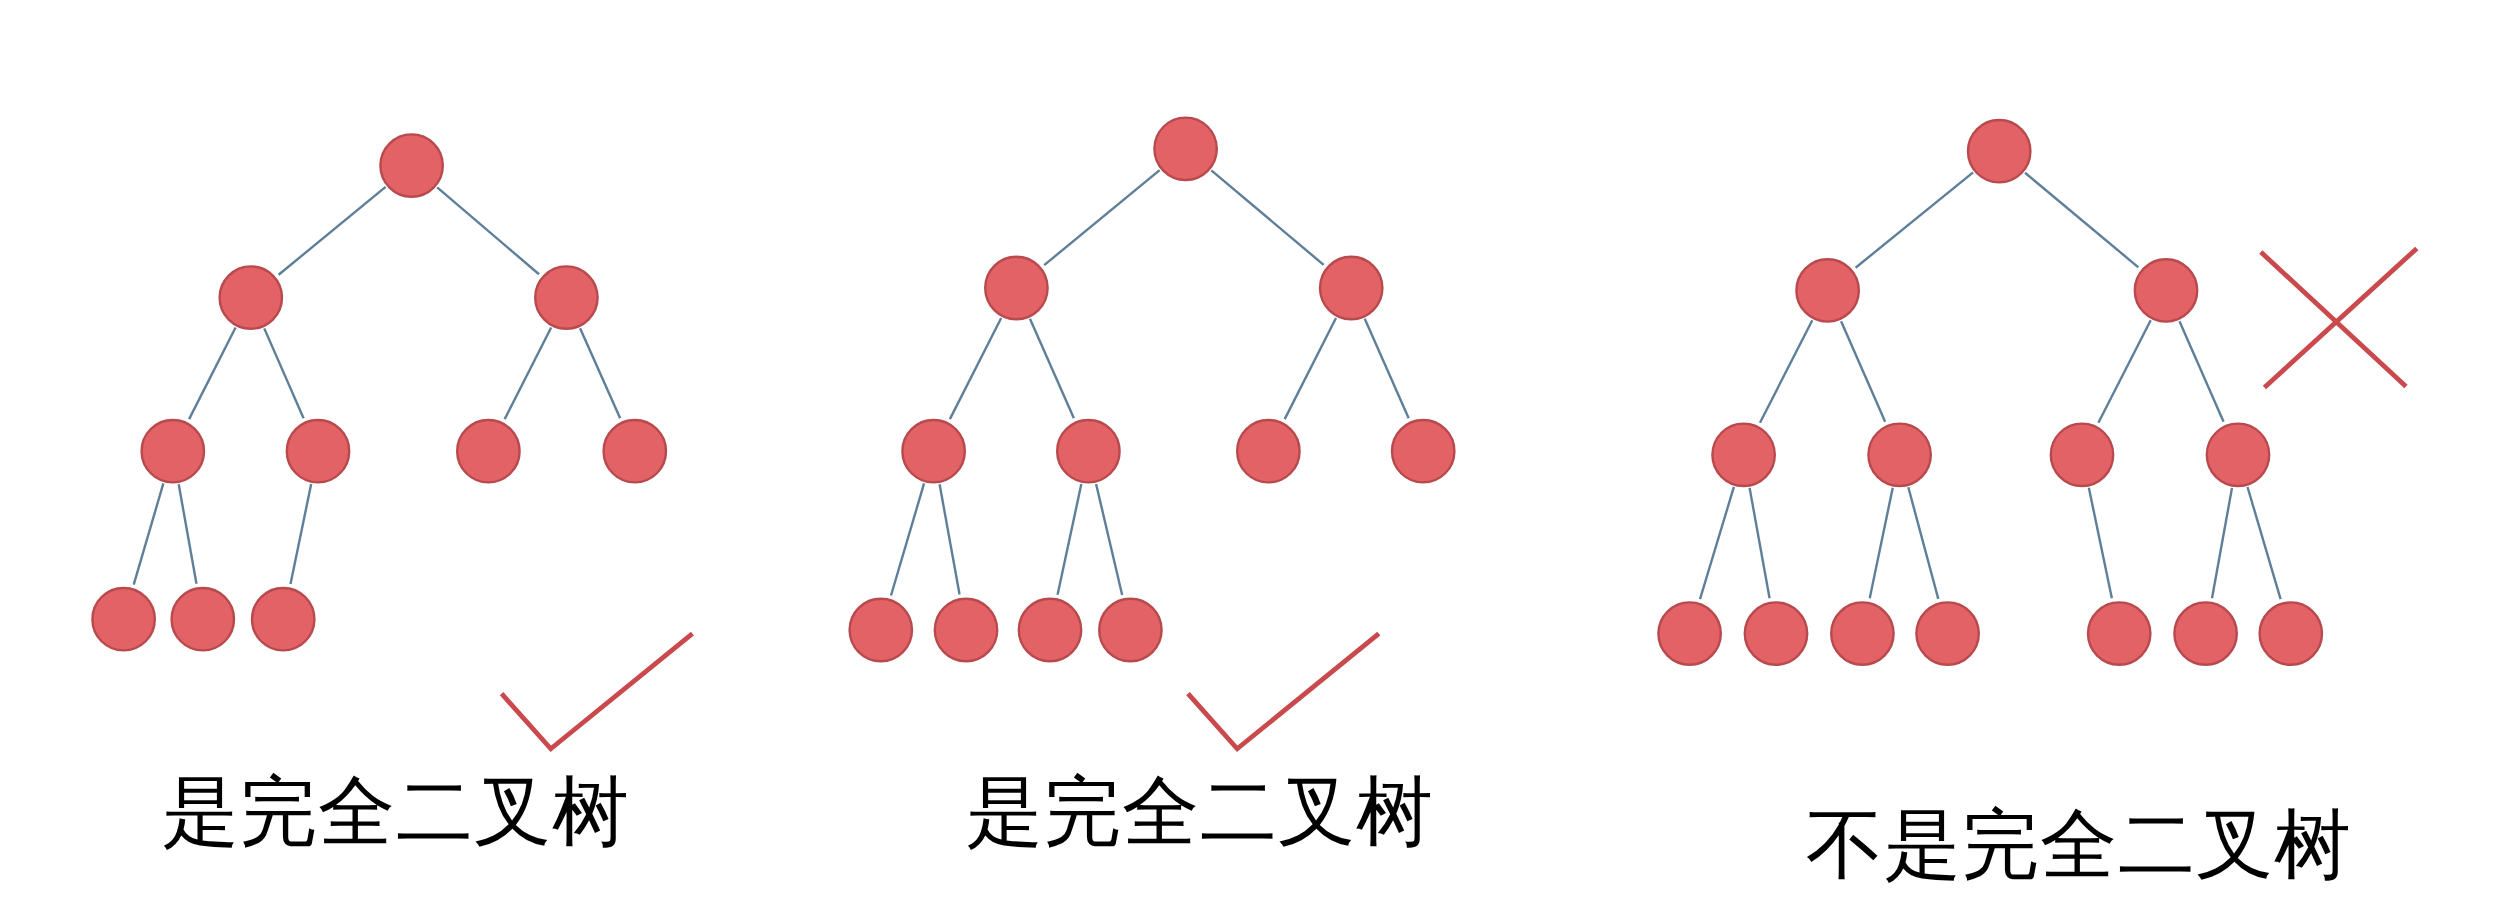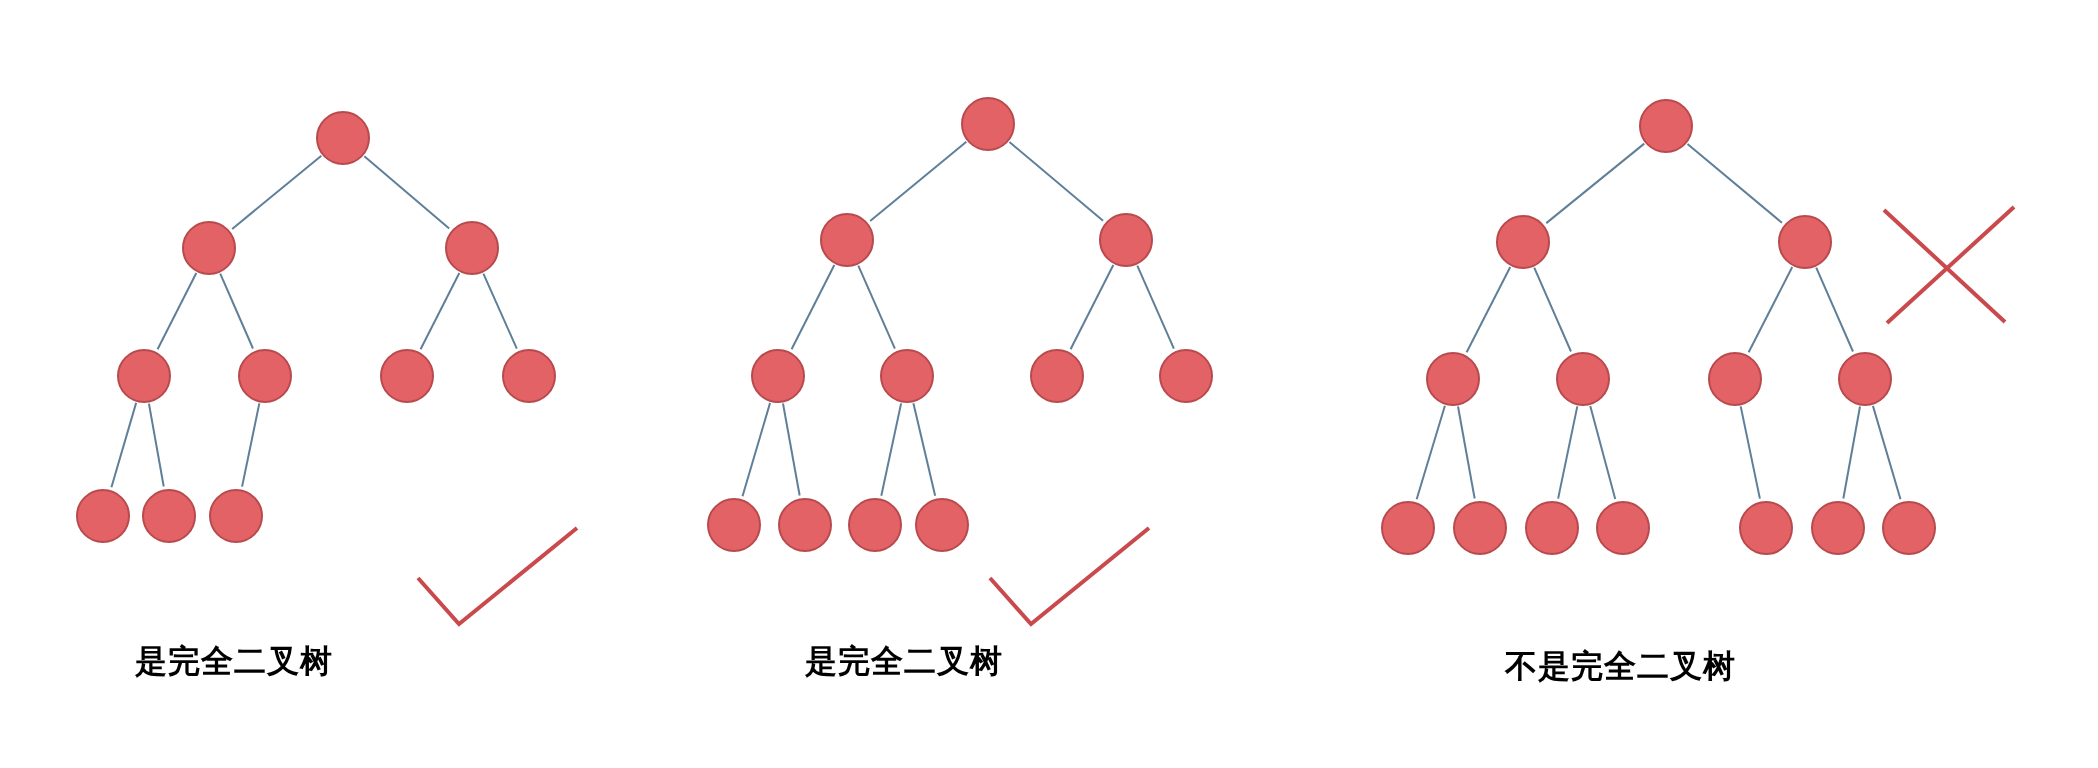--- a/index.html
+++ b/index.html
@@ -1,22 +1,22 @@
 <!DOCTYPE html>
 <html><head>
 <meta charset="utf-8">
 <style>
   html, body { margin: 0; padding: 0; background: #ffffff; }
   body { width: 2098px; height: 768px; position: relative; overflow: hidden; font-family: "DejaVu Sans", sans-serif; }
   #canvas { position: absolute; left: 0; top: 0; width: 2098px; height: 768px; }
   .caption {
     position: absolute;
     font-family: "DejaVu Sans", sans-serif;
-    font-weight: bold;
-    font-size: 32px;
+    font-weight: normal;
+    font-size: 64px;
     color: #000000;
     white-space: nowrap;
     line-height: 1;
     letter-spacing: 1px;
     text-align: center;
   }
 </style>
 </head>
 <body>
 
@@ -97,13 +97,13 @@
       <circle cx="1909" cy="528" r="26" fill="#e36266" stroke="#b84a4e" stroke-width="2"></circle>
       <g>
         <line x1="1884" y1="210" x2="2005" y2="322" stroke="#c9494c" stroke-width="4"></line>
         <line x1="2014" y1="207" x2="1887" y2="323" stroke="#c9494c" stroke-width="4"></line>
       </g>
     </g>
 </svg>
 
 <div class="caption" id="cap-0" style="left: 135px; top: 645px; color: rgb(0, 0, 0);">是完全二叉树</div>
 <div class="caption" id="cap-1" style="left: 805px; top: 645px; color: rgb(0, 0, 0);">是完全二叉树</div>
-<div class="caption" id="cap-2" style="left: 1505px; top: 650px; color: rgb(0, 0, 0);">不是完全二叉树</div>
+<div class="caption" id="cap-2" style="left: 1505px; top: 673px; color: rgb(0, 0, 0);">不是完全二叉树</div>
 
 </body></html>

